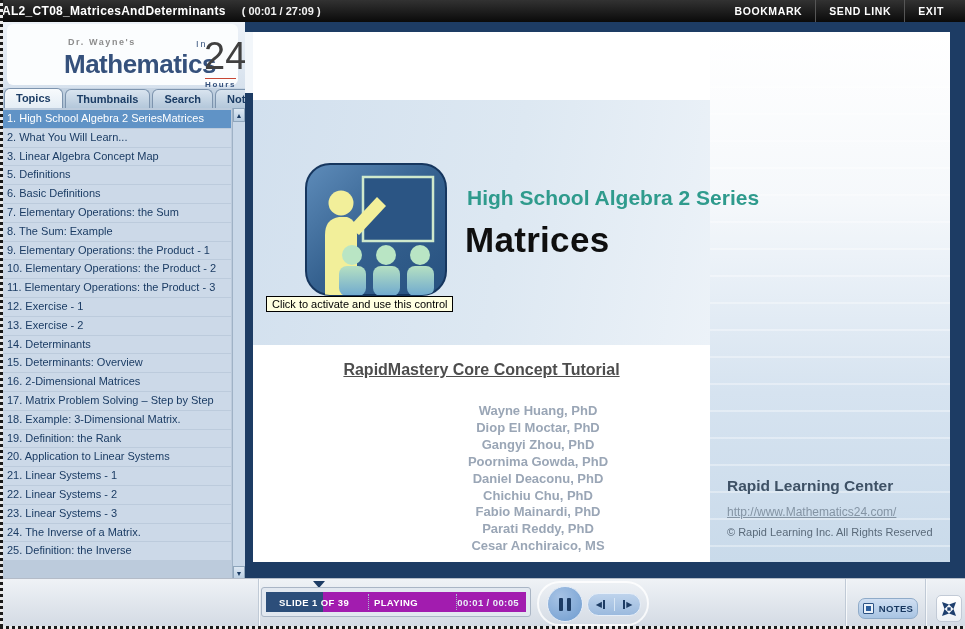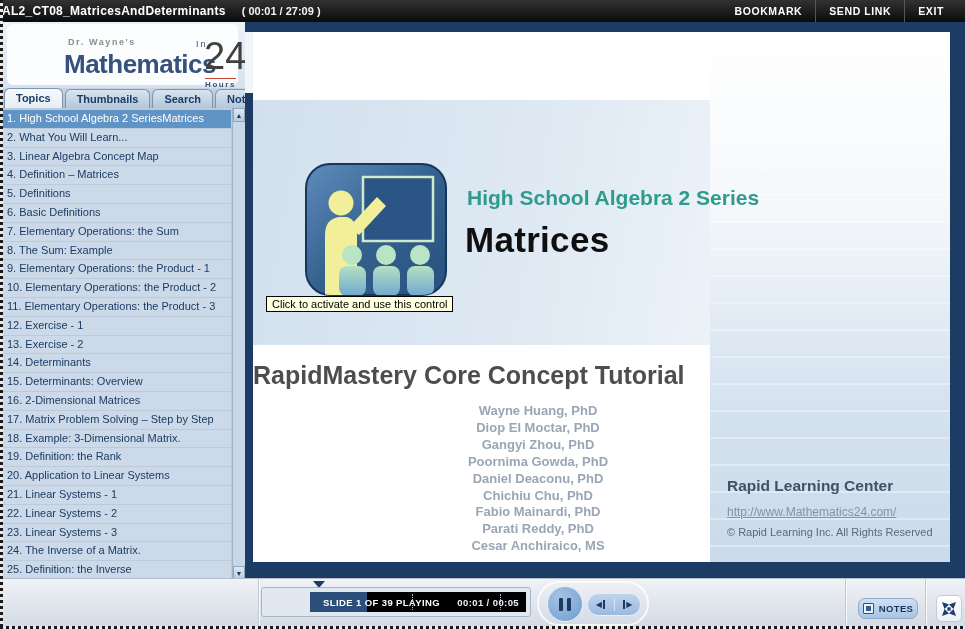--- a/index.html
+++ b/index.html
@@ -61,38 +61,38 @@
     background:repeating-linear-gradient(to bottom, rgba(255,255,255,.35) 0 2px, transparent 2px 27px); }
   .slide-title-band { position:absolute; left:253px; top:100px; width:457px; height:245px;
     background:linear-gradient(100deg,#d2e0ee 0%, #dde8f2 55%, #ecf2f8 100%); }
   .slide-lower { position:absolute; left:253px; top:345px; width:457px; height:217px; background:#ffffff; }
 
   .slide-icon { position:absolute; left:305px; top:163px; width:142px; height:133px; cursor:pointer; }
   .tooltip { position:absolute; left:266px; top:296px; background:#ffffe1; border:1px solid #000;
     font-size:11px; color:#000; padding:1px 5px; white-space:nowrap; }
   .series-title { position:absolute; left:467px; top:186px; font-size:21px; font-weight:bold; color:#2f9b8d; }
   .main-title { position:absolute; left:465px; top:212px; font-size:35px; font-weight:bold; color:#0f0f0f; letter-spacing:.3px;margin-top:8px; }
-  .subtitle { position:absolute; left:253px; top:361px; width:457px; 
-    font-size:25px; font-weight:bold; color:#4d4d4d; }
+  .subtitle { position:absolute; left:253px; top:361px; width:457px; text-align:center;
+    font-size:16px; font-weight:bold; color:#4d4d4d;text-decoration:underline; }
   .authors { position:absolute; left:388px; top:403px; width:300px; text-align:center;
     font-size:13px; font-weight:bold; color:#9aa6b6; line-height:16.9px; }
   .brand { position:absolute; left:727px; top:477px; width:220px; z-index:2; }
   .brand-name { font-size:15.5px; font-weight:bold; color:#3e5165; }
   .brand-url { display:block; margin-top:10px; font-size:12px; color:#8494a4; text-decoration:underline; cursor:pointer; }
   .brand-copy { display:block; margin-top:7px; font-size:11px; color:#5a6a7a; }
 
   
   .bottombar { position:absolute; left:0; top:578px; width:965px; height:51px;
     background:linear-gradient(#eff2f6,#d2d9e3); border-top:1px solid #b4bcc8; }
   .vline { position:absolute; top:0; bottom:0; width:1px; background:#c0cad6; box-shadow:1px 0 0 #f7f9fb; }
   .vl-1 { left:258px; } .vl-2 { left:845px; } .vl-3 { left:925px; }
 
   .progress-panel { position:absolute; left:261px; top:8px; width:270px; height:30px;
     border:1px solid #a9b5c5; border-radius:3px; background:#e2e8f0; }
-  .progress-bar { position:absolute; left:4px; top:4px; right:4px; bottom:4px; background:#000000; overflow:hidden;margin-left:44px; }
+  .progress-bar { position:absolute; left:4px; top:4px; right:4px; bottom:4px; background:#a21caf; overflow:hidden; }
   .progress-fill { position:absolute; left:0; top:0; bottom:0; width:57px; background:#2c4e7a; }
   .pb-text { position:absolute; top:0; bottom:0; display:flex; align-items:center;
     font-size:9.5px; font-weight:bold; color:#fff; letter-spacing:.4px; white-space:nowrap; }
   .pb-label { left:13px; }
   .pb-status { left:0; right:0; justify-content:center; }
   .pb-time { right:7px; color:#eaf0f8; }
   .pb-sep { position:absolute; top:2px; bottom:2px; width:0; border-left:1px dotted #aabccf; }
   .pb-sep.s1 { left:102px; } .pb-sep.s2 { left:190px; }
   .marker { position:absolute; left:313px; top:2px; width:0; height:0;
     border-left:6px solid transparent; border-right:6px solid transparent; border-top:7px solid #1d3c64; cursor:pointer; }
@@ -156,21 +156,20 @@
     <div class="tabs">
         <div class="tab active">Topics</div>
         <div class="tab">Thumbnails</div>
         <div class="tab">Search</div>
         <div class="tab">Notes</div>
       </div>
     <div class="topics">
         <div class="topic-item selected">1. High School Algebra 2 SeriesMatrices</div>
         <div class="topic-item">2. What You Will Learn...</div>
         <div class="topic-item">3. Linear Algebra Concept Map</div>
-        <div class="topic-item">4. Definition – Matrices</div>
         <div class="topic-item">5. Definitions</div>
         <div class="topic-item">6. Basic Definitions</div>
         <div class="topic-item">7. Elementary Operations: the Sum</div>
         <div class="topic-item">8.  The Sum: Example</div>
         <div class="topic-item">9. Elementary Operations: the Product - 1</div>
         <div class="topic-item">10. Elementary Operations: the Product - 2</div>
         <div class="topic-item">11. Elementary Operations: the Product - 3</div>
         <div class="topic-item">12. Exercise - 1</div>
         <div class="topic-item">13. Exercise - 2</div>
         <div class="topic-item">14. Determinants</div>

